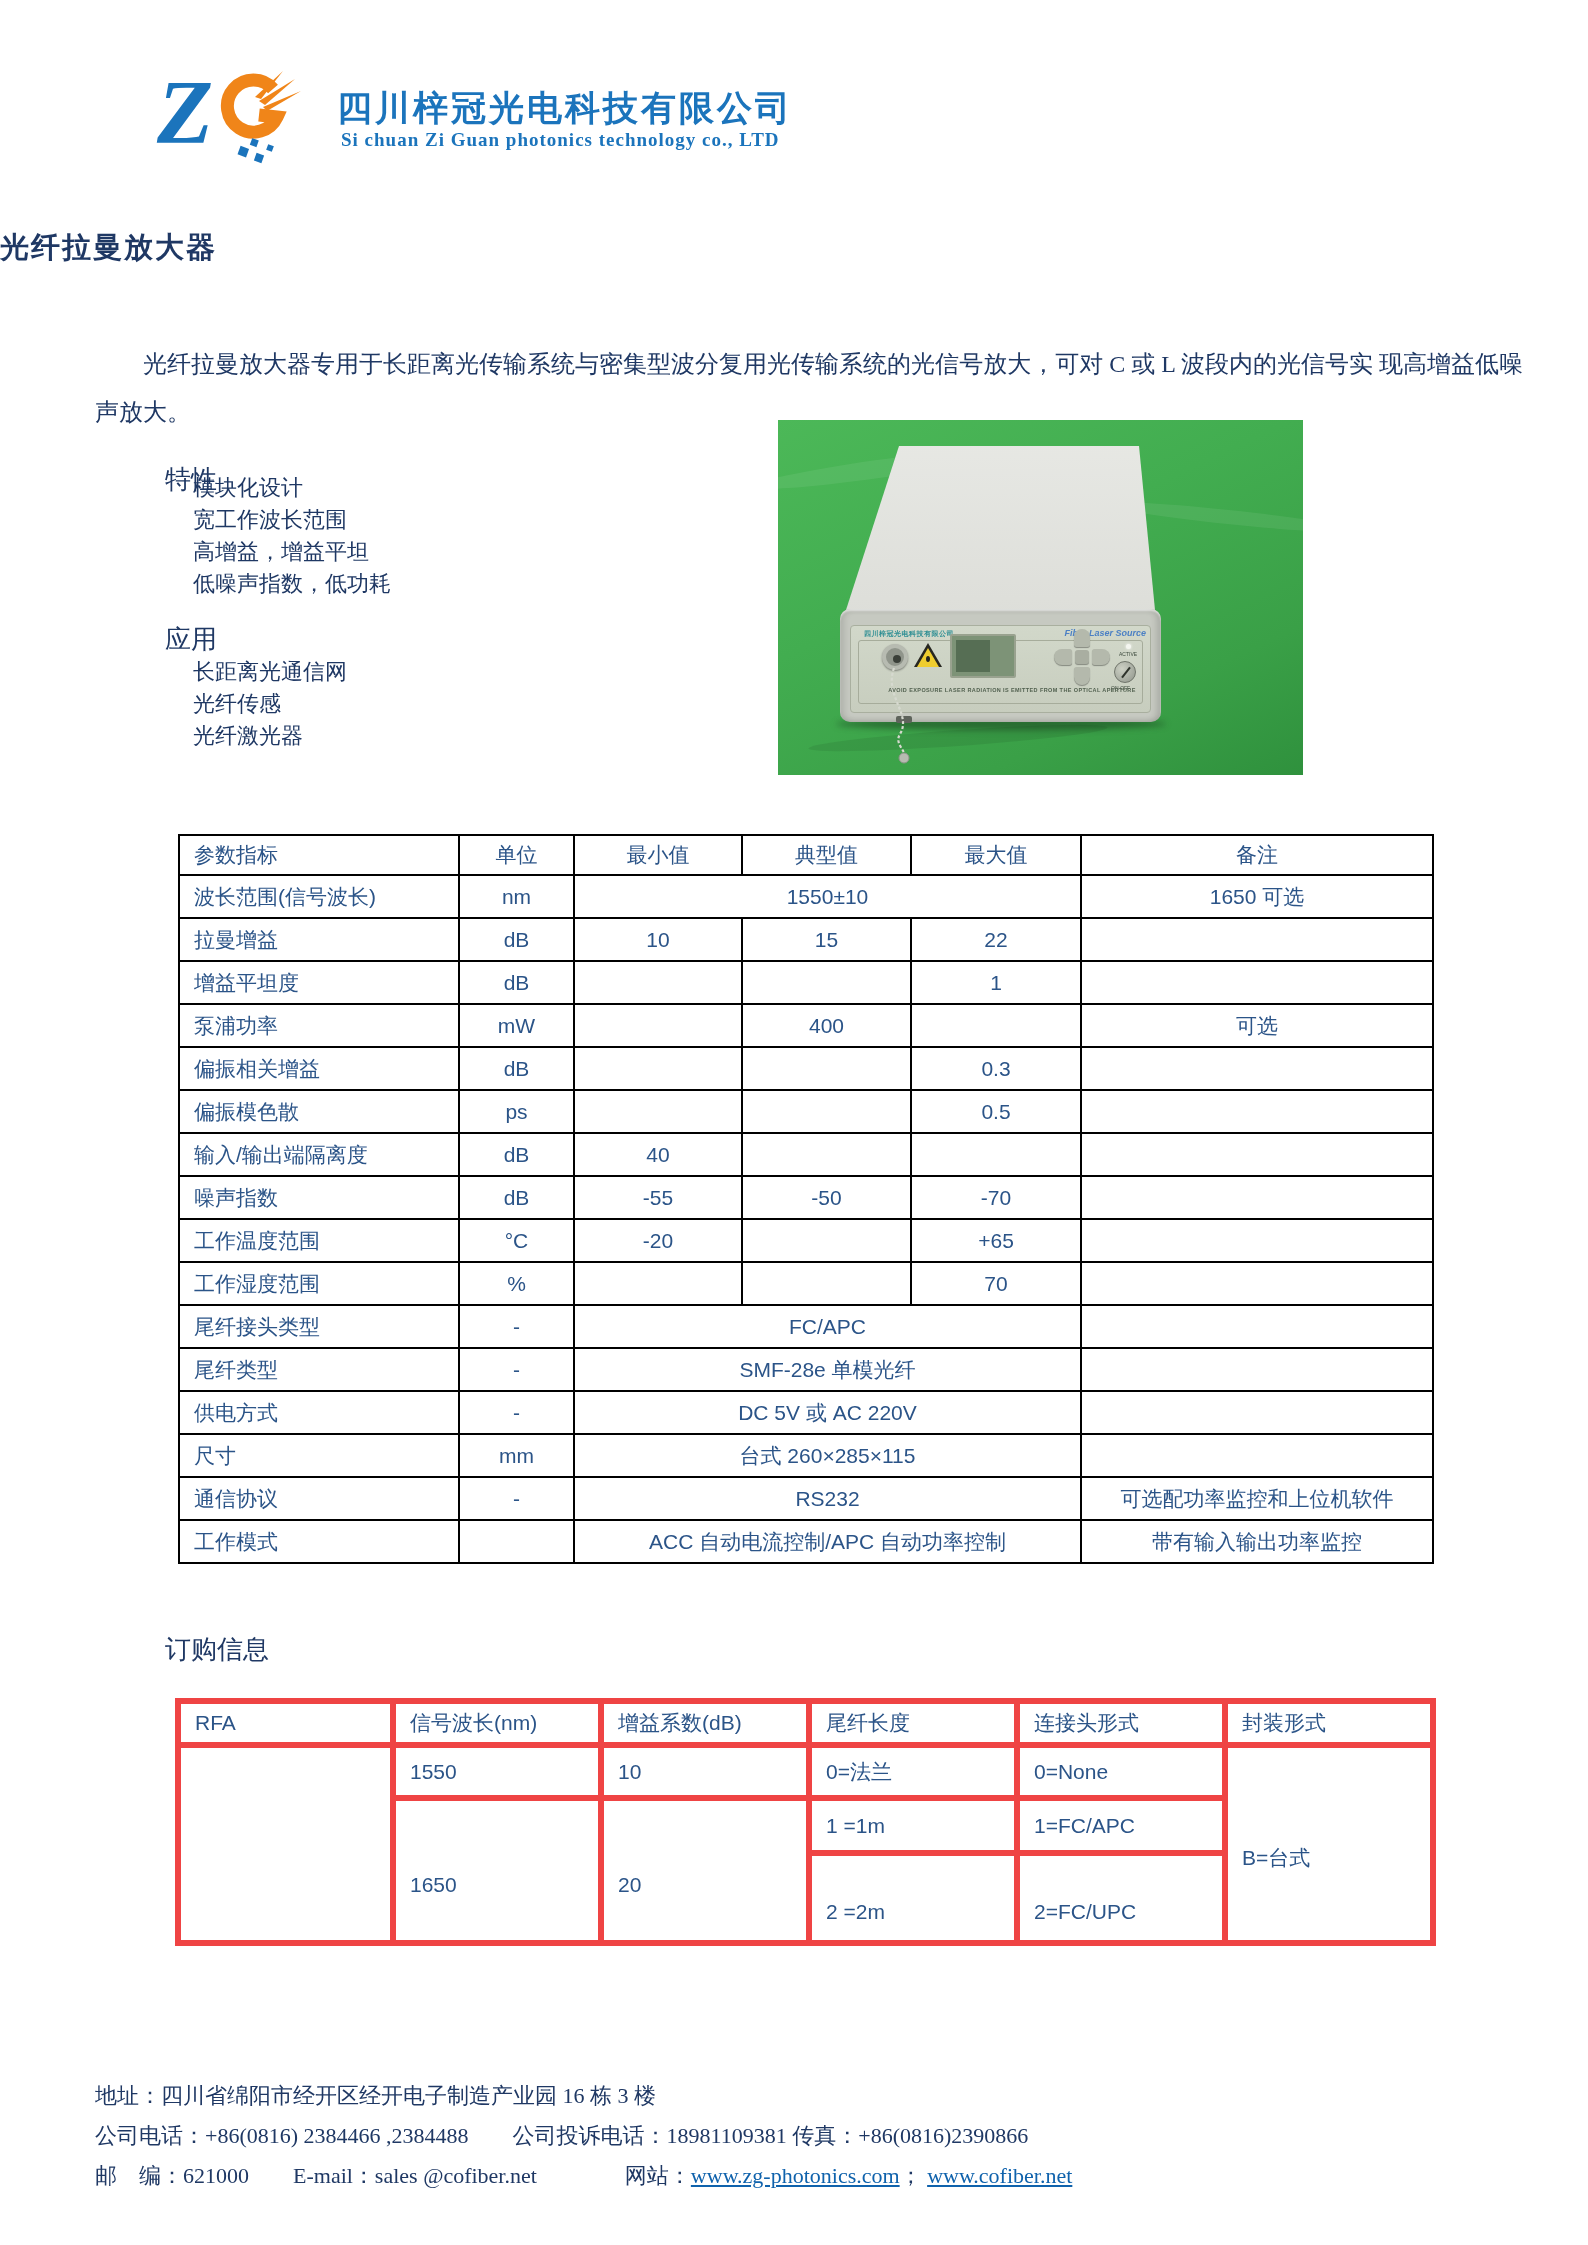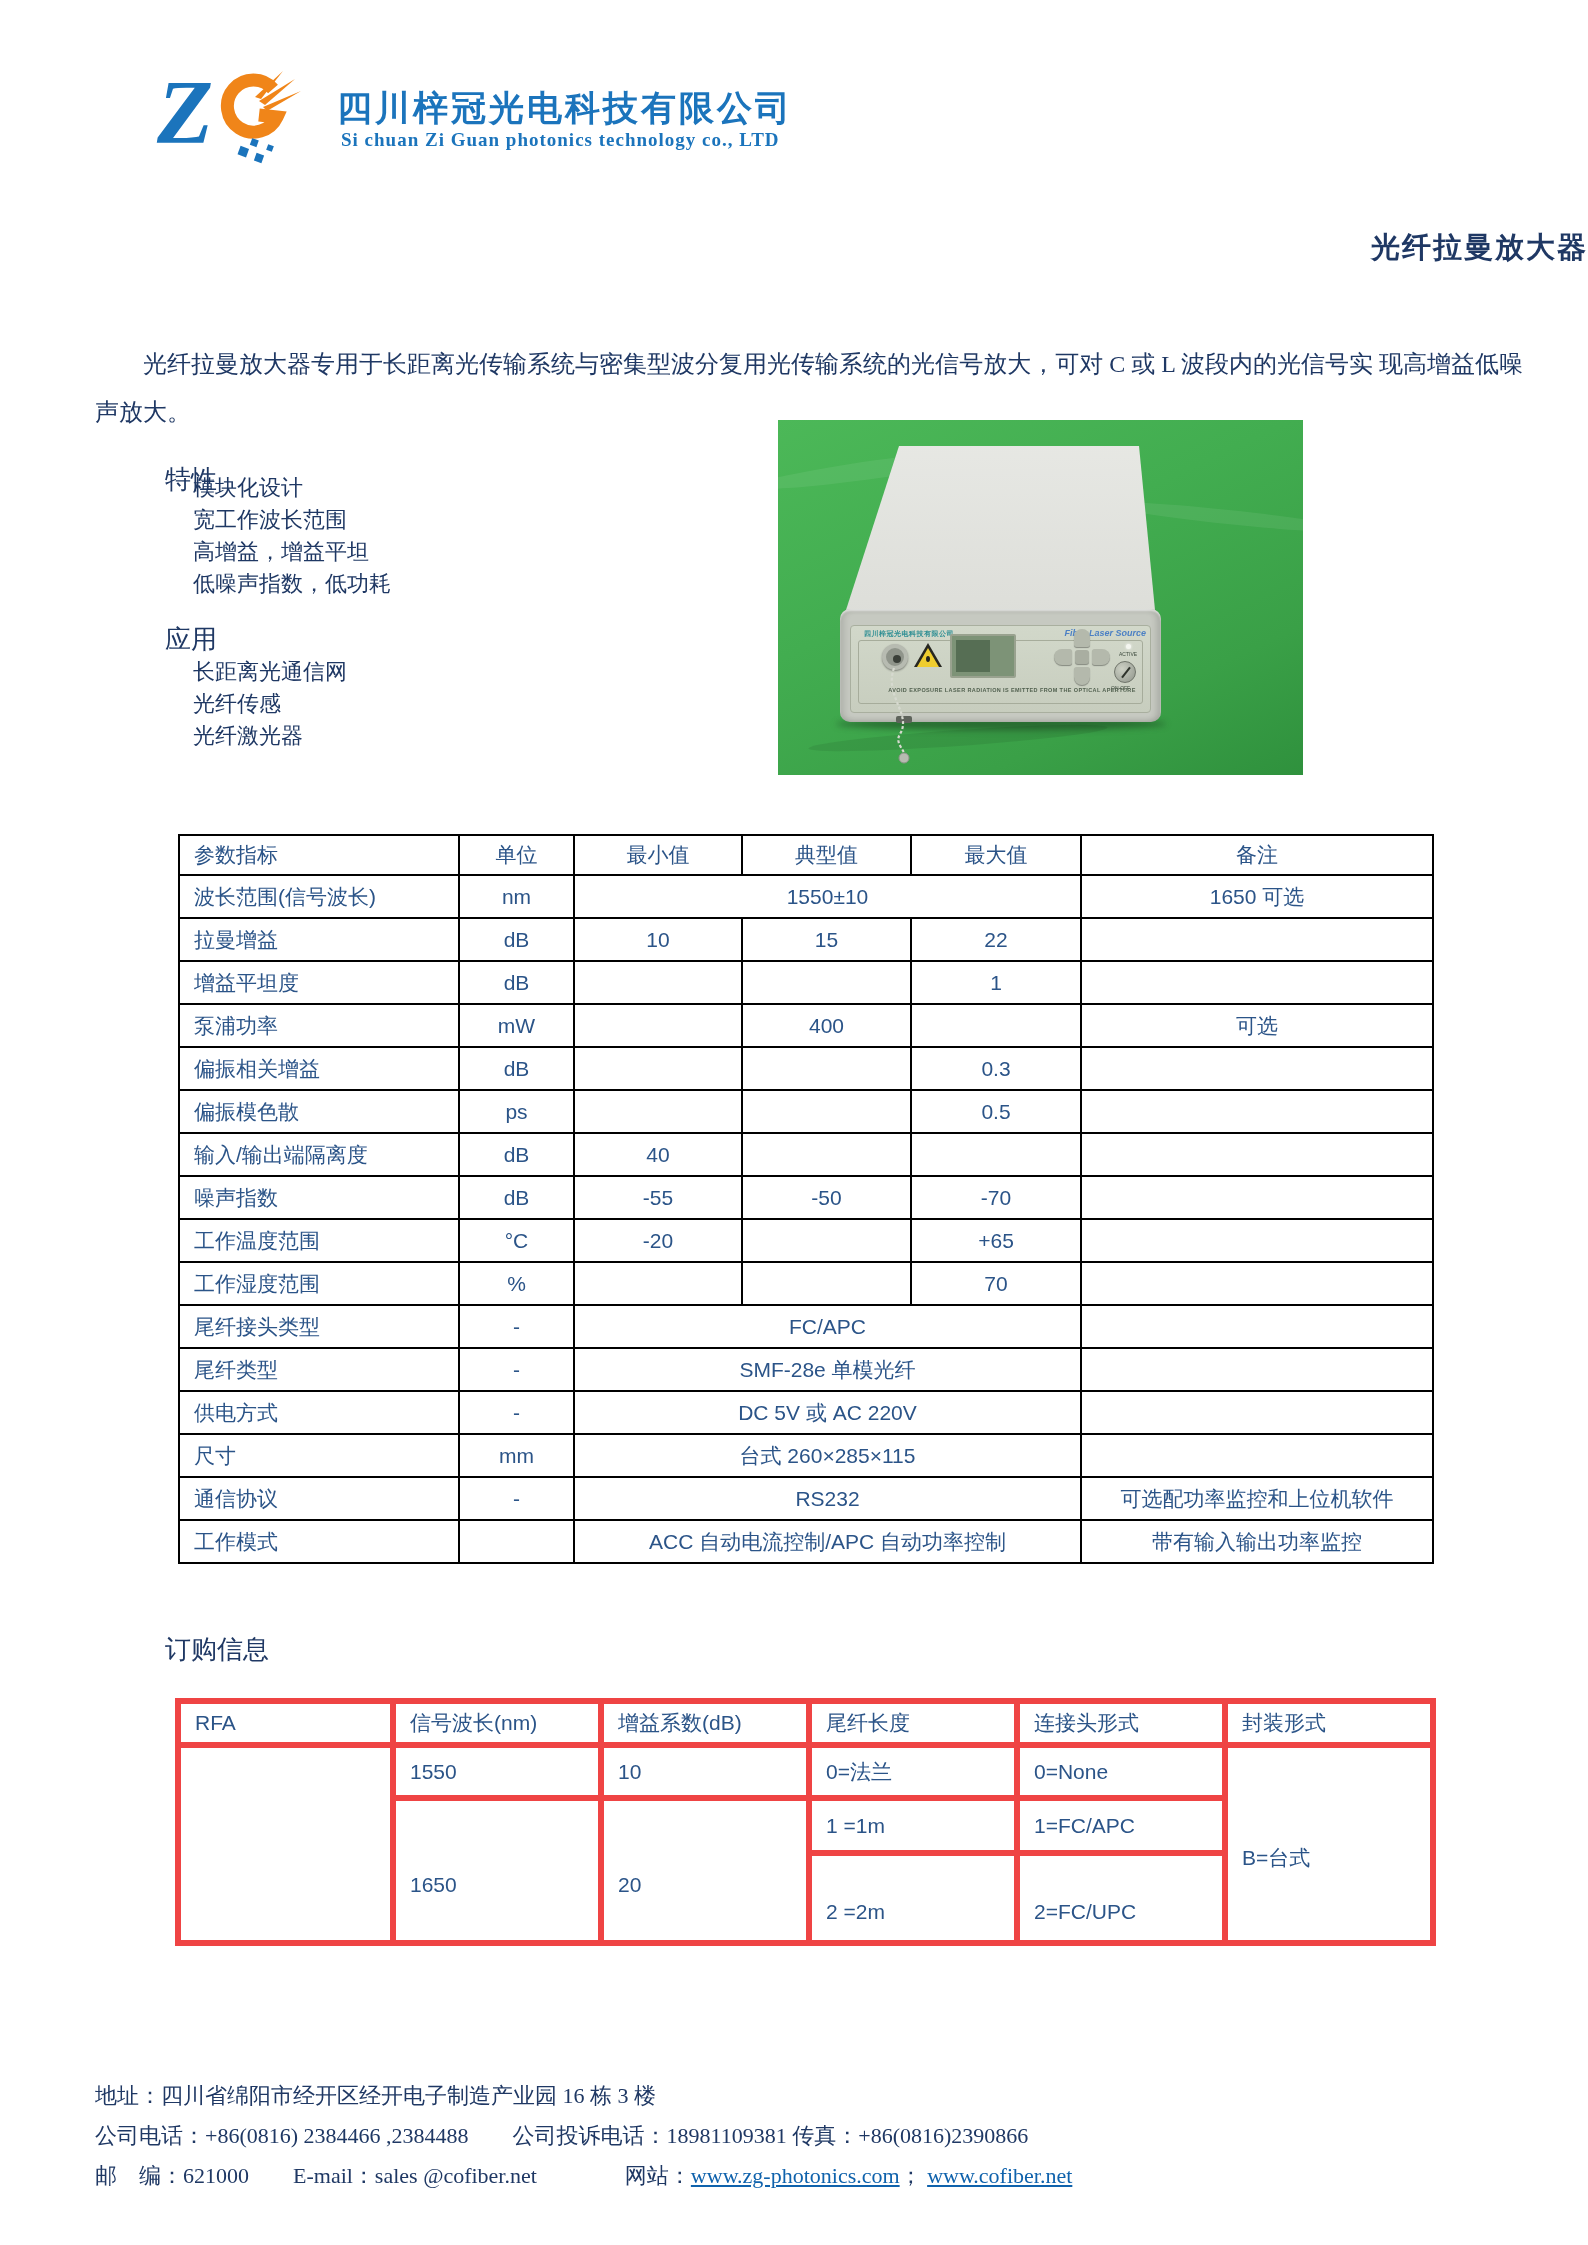--- a/index.html
+++ b/index.html
@@ -10,21 +10,21 @@
     font-family:"Liberation Serif", serif; color:#1F3864;
   }
   
   .brand-header { position:absolute; left:155px; top:55px; width:900px; height:110px; }
   .logo-svg { position:absolute; left:0; top:0; }
   .company-cn { position:absolute; left:182px; top:30px; font-family:"Liberation Sans",sans-serif;
     font-weight:bold; font-size:35px; letter-spacing:3px; color:#1B74BC; white-space:nowrap; }
   .company-en { position:absolute; left:186px; top:74px; font-family:"Liberation Serif",serif;
     font-weight:bold; font-size:19px; letter-spacing:1px; color:#1B74BC; white-space:nowrap; }
   
-  .doc-title { position:absolute; left:0; top:228px; width:1588px; text-align:right;
+  .doc-title { position:absolute; left:0; top:228px; width:1588px; text-align:left;
     font-size:29px; font-weight:bold; letter-spacing:2px; }
   .intro { position:absolute; left:95px; top:340px; width:1428px; font-size:24px;
     line-height:48px; text-align:justify; text-indent:2em; }
   
   .sec-heading { position:absolute; left:137px; font-size:26px; font-weight:normal;margin-left:28px; }
   .plain-list { position:absolute; left:193px; list-style:none; font-size:22px; line-height:32px; }
   
   .photo { position:absolute; left:778px; top:420px; width:525px; height:355px; overflow:hidden;
     background:linear-gradient(155deg,#4CB858 0%,#42AD50 40%,#3AA047 75%,#2F913D 100%); }
   .fold { position:absolute; background:rgba(255,255,255,0.07); border-radius:50%; }

